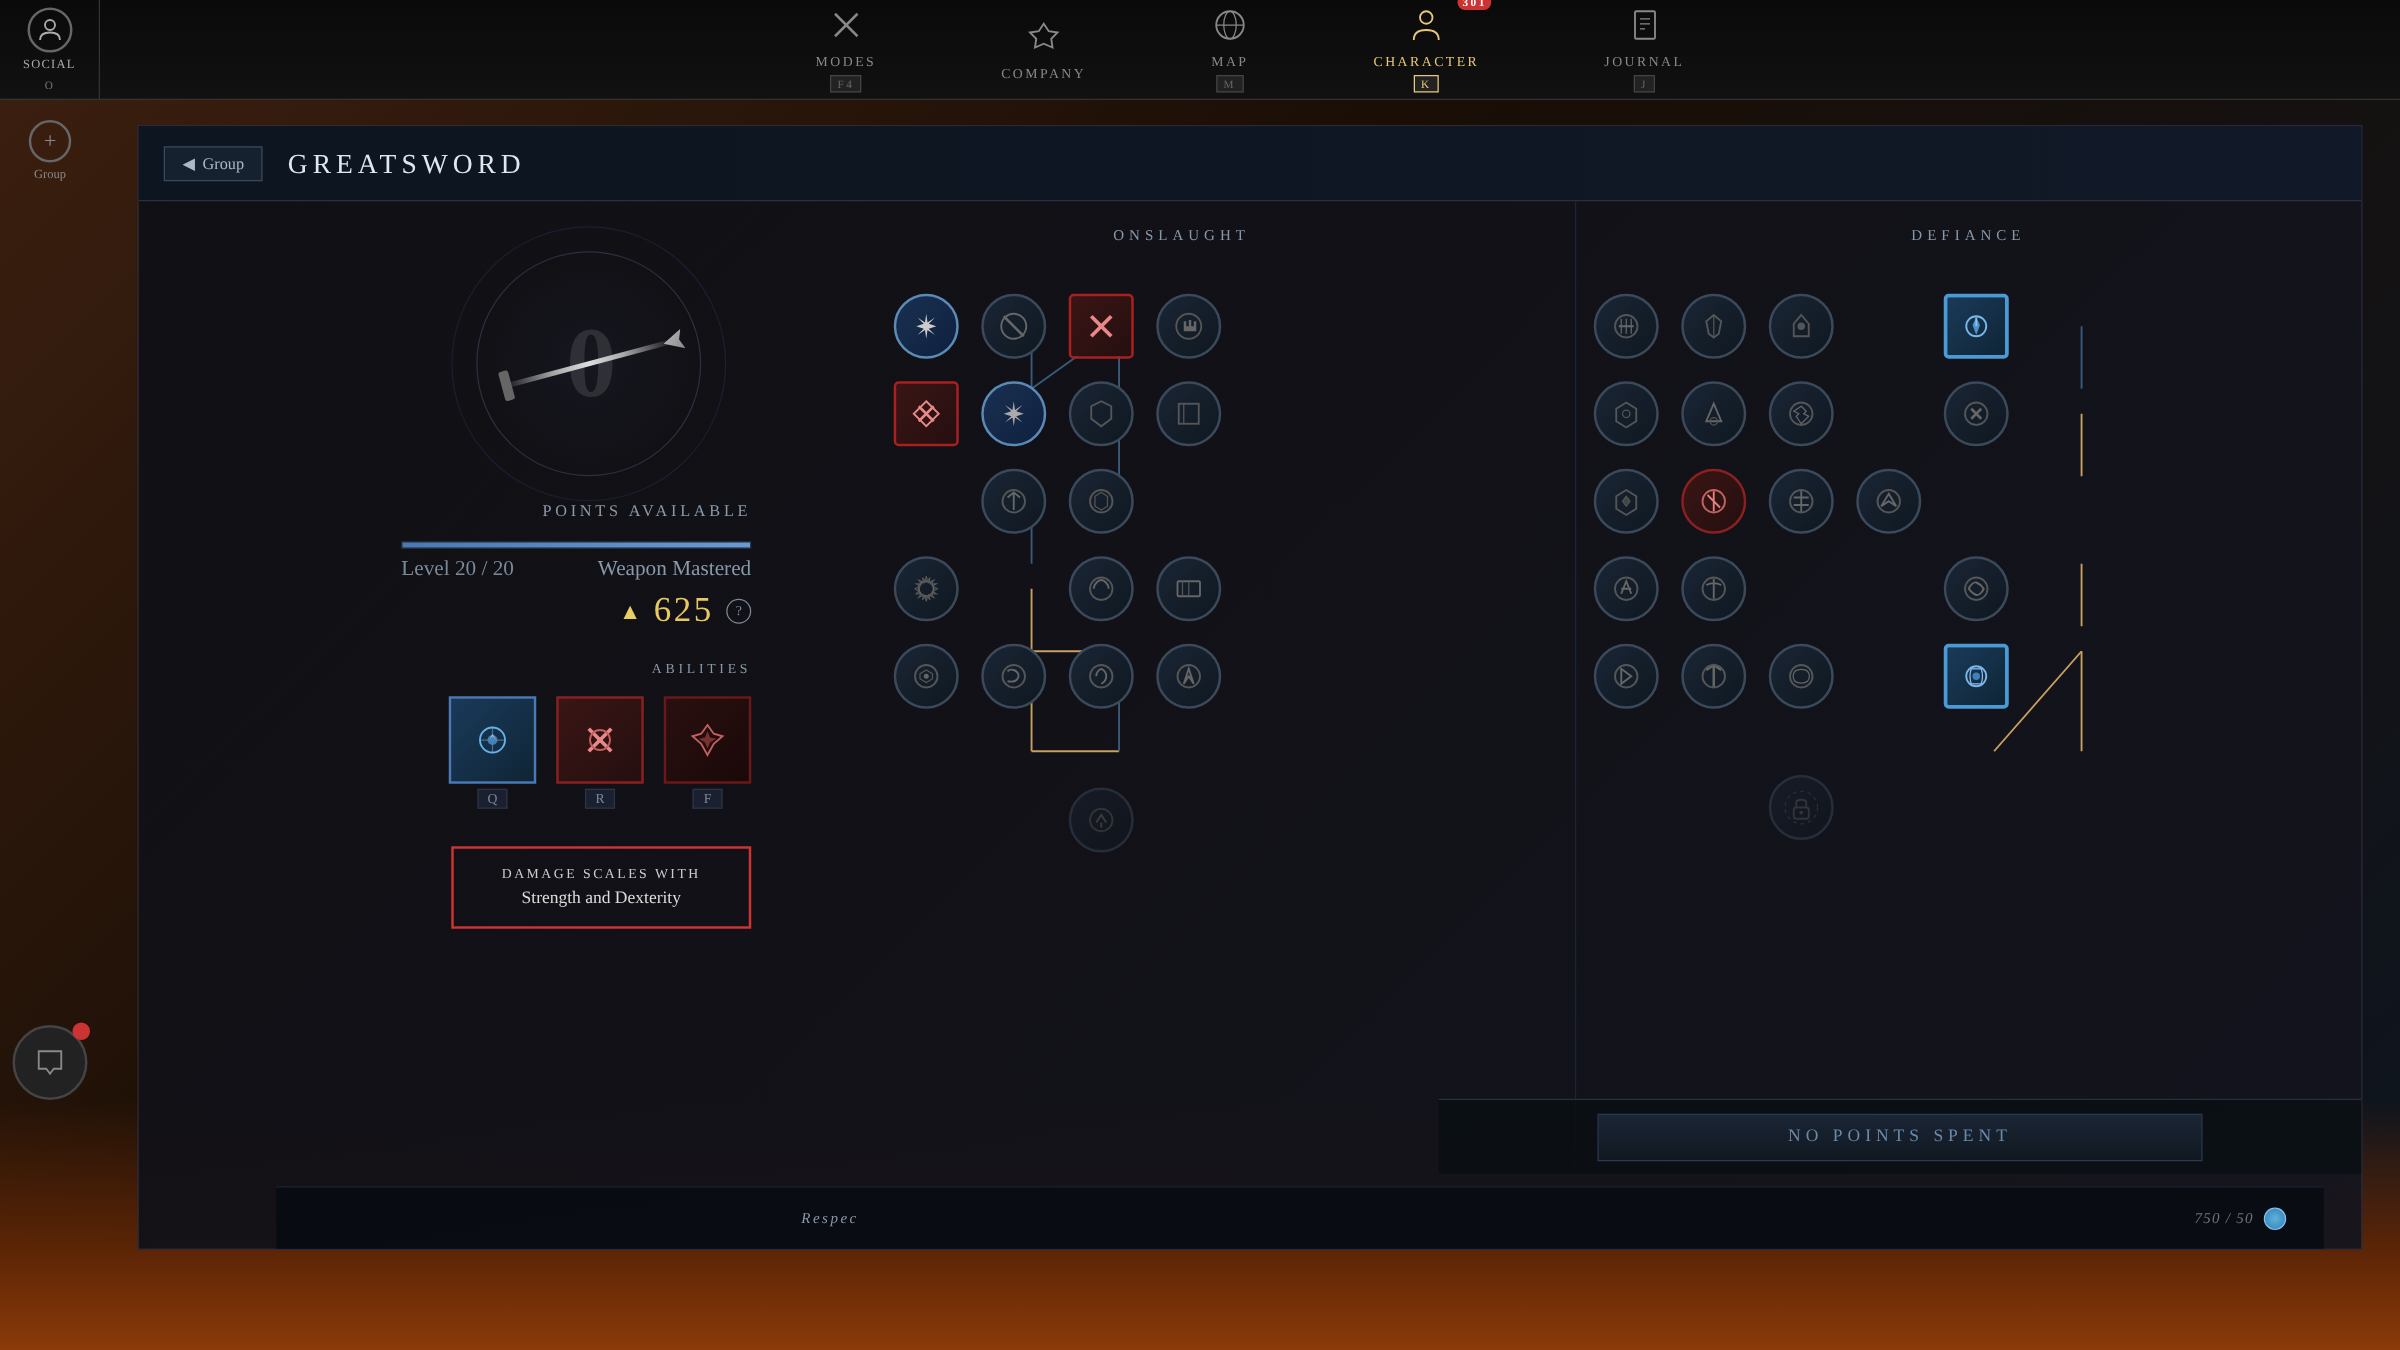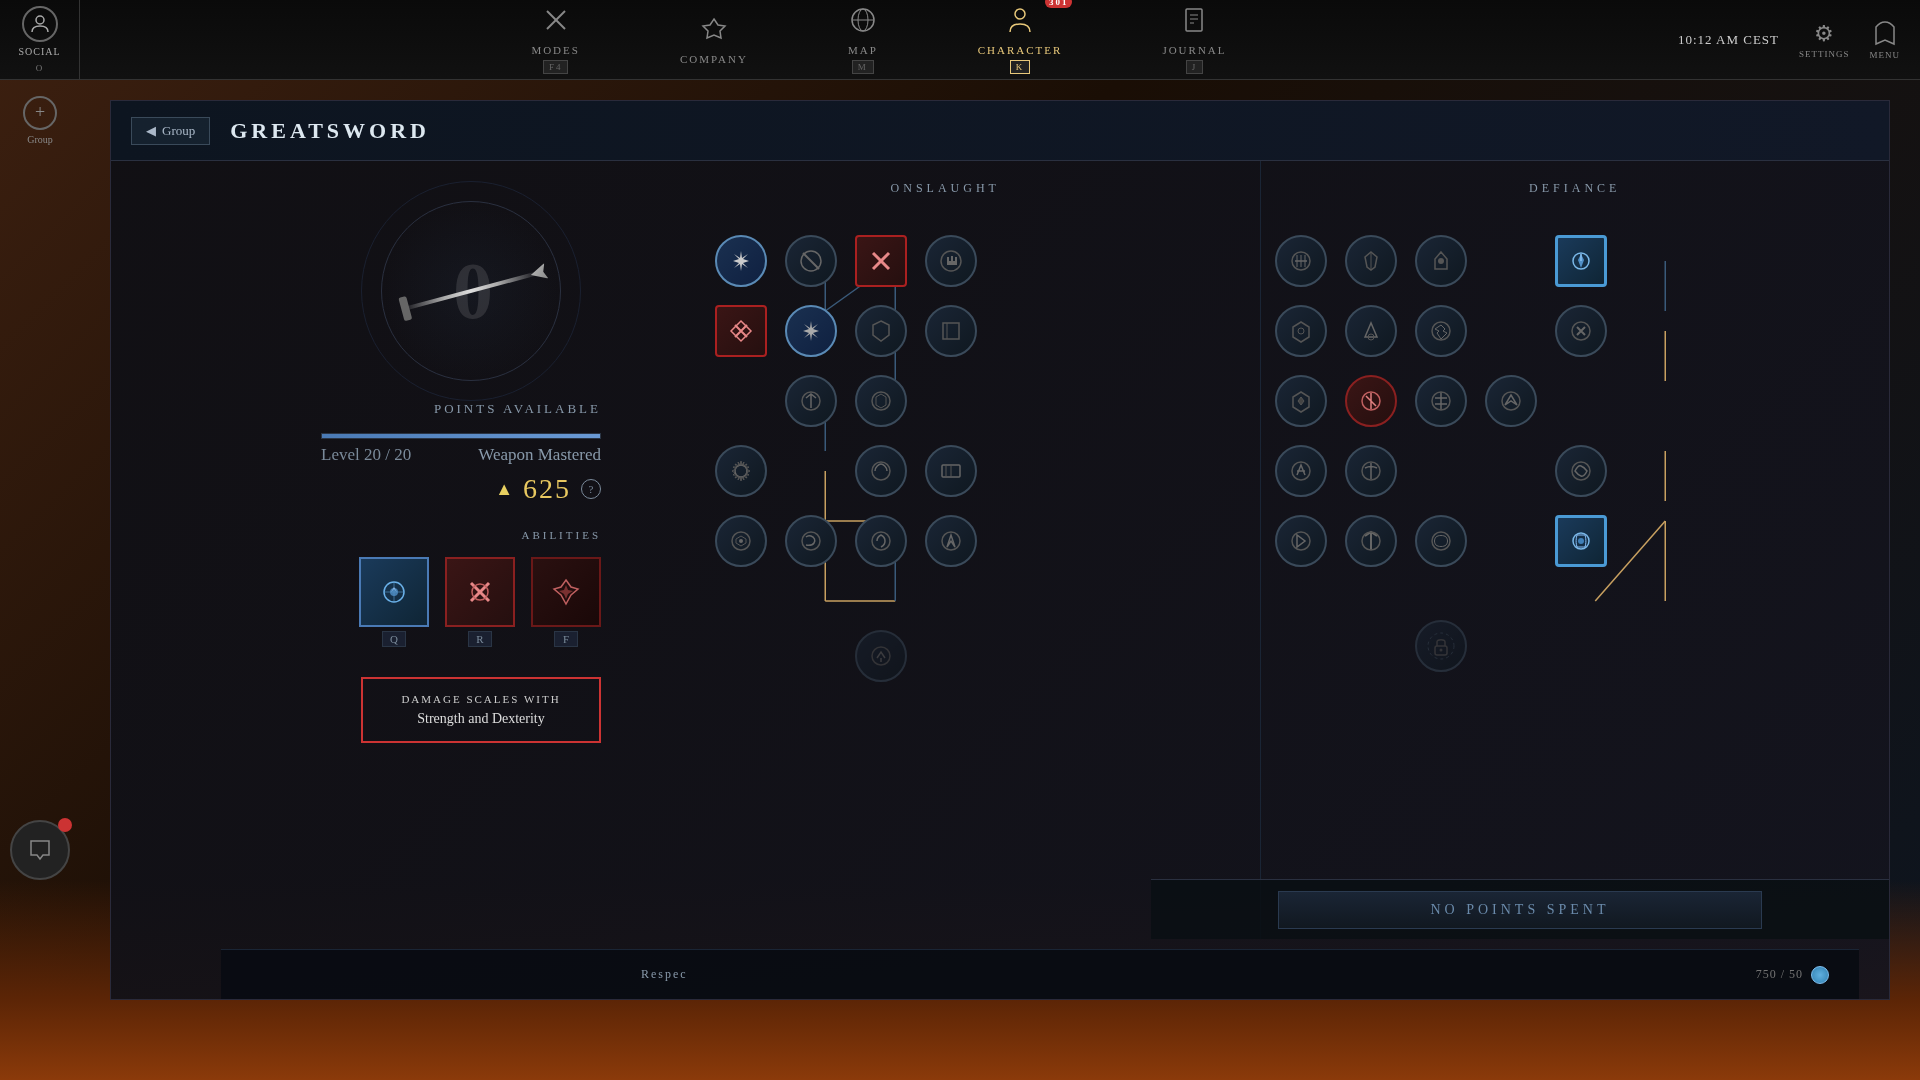--- a/index.html
+++ b/index.html
@@ -244,21 +244,21 @@
       border: 1px solid #3a4a5a;
       padding: 5px 14px;
       cursor: pointer;
       background: rgba(30,45,60,0.5);
     }
     .panel-title {
       color: #dde8f0;
       font-size: 22px;
       letter-spacing: 4px;
       text-transform: uppercase;
-      font-weight: bold;
+      font-weight: normal;
     }
 
     
     .left-sidebar {
       position: absolute;
       top: 60px;
       left: 0;
       width: 520px;
       bottom: 0;
       padding: 30px;
@@ -584,20 +584,21 @@
       bottom: 0;
       left: 110px;
       right: 30px;
       height: 50px;
       background: rgba(8,12,18,0.95);
       border-top: 1px solid #1a2535;
       display: flex;
       align-items: center;
       padding: 0 30px;
       z-index: 20;
+      font-style: italic;
     }
     .respec-label {
       font-size: 12px;
       color: #8899aa;
       letter-spacing: 2px;
       margin-right: auto;
       margin-left: 390px;
     }
     .respec-cost {
       font-size: 12px;
@@ -688,35 +689,20 @@
           <line x1="10" y1="9" x2="18" y2="9" stroke="#888" stroke-width="1"></line>
           <line x1="10" y1="13" x2="18" y2="13" stroke="#888" stroke-width="1"></line>
           <line x1="10" y1="17" x2="14" y2="17" stroke="#888" stroke-width="1"></line>
         </svg>
       </span>
       <span>JOURNAL</span>
       <span class="key-hint">J</span>
     </div>
   </div>
 
-  <div class="topbar-right">
-    <span class="time-display">10:12 AM CEST</span>
-    <div class="settings-btn">
-      <span class="gear-icon">⚙</span>
-      <span>SETTINGS</span>
-    </div>
-    <div class="menu-btn">
-      <span>
-        <svg width="26" height="26" viewBox="0 0 26 26">
-          <path d="M13 2 Q18 2 22 7 L22 24 L13 20 L4 24 L4 7 Q8 2 13 2Z" fill="none" stroke="#888" stroke-width="1.5"></path>
-        </svg>
-      </span>
-      <span>MENU</span>
-    </div>
-  </div>
 </div>
 
 <div class="group-btn">
   <div class="plus-circle">+</div>
   <span>Group</span>
 </div>
 
 <div class="chat-btn">
   <div class="chat-badge"></div>
   <svg width="22" height="22" viewBox="0 0 22 22">

